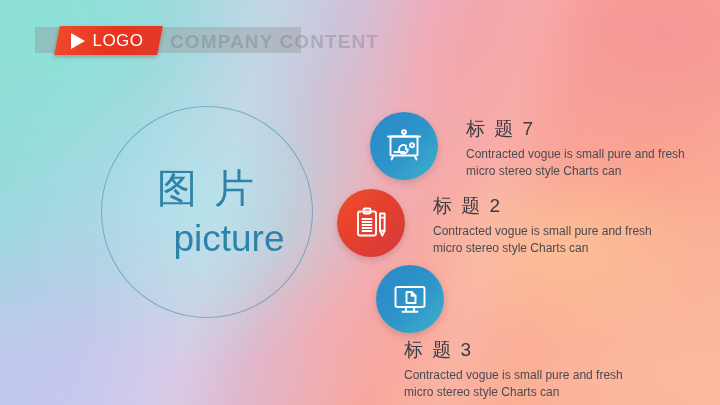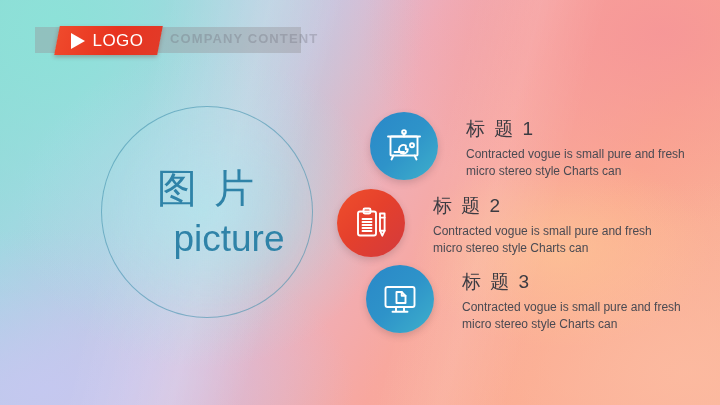--- a/index.html
+++ b/index.html
@@ -103,21 +103,21 @@
     font-size: 17px;
     font-weight: 400;
     letter-spacing: 0.5px;
     line-height: 1;
     padding-bottom: 1px;
   }
   .company-text {
     position: absolute;
     left: 170px;
     top: 31px;
-    font-size: 13px;
+    font-size: 19px;
     font-weight: bold;
     letter-spacing: 1.1px;
     color: rgba(110,110,120,0.32);
     white-space: nowrap;
   }
 
   
   .picture-circle {
     position: absolute;
     left: 101px;
@@ -147,21 +147,21 @@
   }
 
   
   .feature {
     position: absolute;
     display: flex;
     align-items: flex-start;
   }
   .f1 { left: 370px; top: 112px; }
   .f2 { left: 337px; top: 189px; }
-  .f3 { left: 366px; top: 265px; }
+  .f3 { left: 376px; top: 265px; flex-direction: column; }
 
   .icon-circle {
     width: 68px;
     height: 68px;
     border-radius: 50%;
     flex: 0 0 68px;
     display: flex;
     align-items: center;
     justify-content: center;
     box-shadow: 0 3px 7px rgba(80,60,70,0.22);
@@ -229,21 +229,21 @@
         <path d="M20 10.5 V7.2"></path>
         <circle cx="20" cy="6" r="1.9"></circle>
         <path d="M9.5 29.5 L7.5 33.5"></path>
         <path d="M30.5 29.5 L32.5 33.5"></path>
         <path d="M21.8 19.6 a4.4 4.4 0 1 0 2.0 3.6 H21.8 Z"></path>
         <circle cx="28" cy="19.2" r="2.0"></circle>
         <path d="M10.5 26 H20"></path>
       </svg>
     </div>
     <div class="feature-text">
-      <div class="feature-title">标 题 1</div>
+      <div class="feature-title">标 题 7</div>
       <div class="feature-desc">Contracted vogue is small pure and fresh
 micro stereo style Charts can</div>
     </div>
   </div>
 
   <div class="feature f2">
     <div class="icon-circle icon-red">
       <svg width="40" height="40" viewBox="0 0 40 40" fill="none" stroke="#ffffff" stroke-width="1.9" stroke-linecap="round" stroke-linejoin="round">
         <rect x="7" y="8.5" width="18" height="24" rx="2"></rect>
         <rect x="12.5" y="5.5" width="7" height="5" rx="1.4"></rect>

